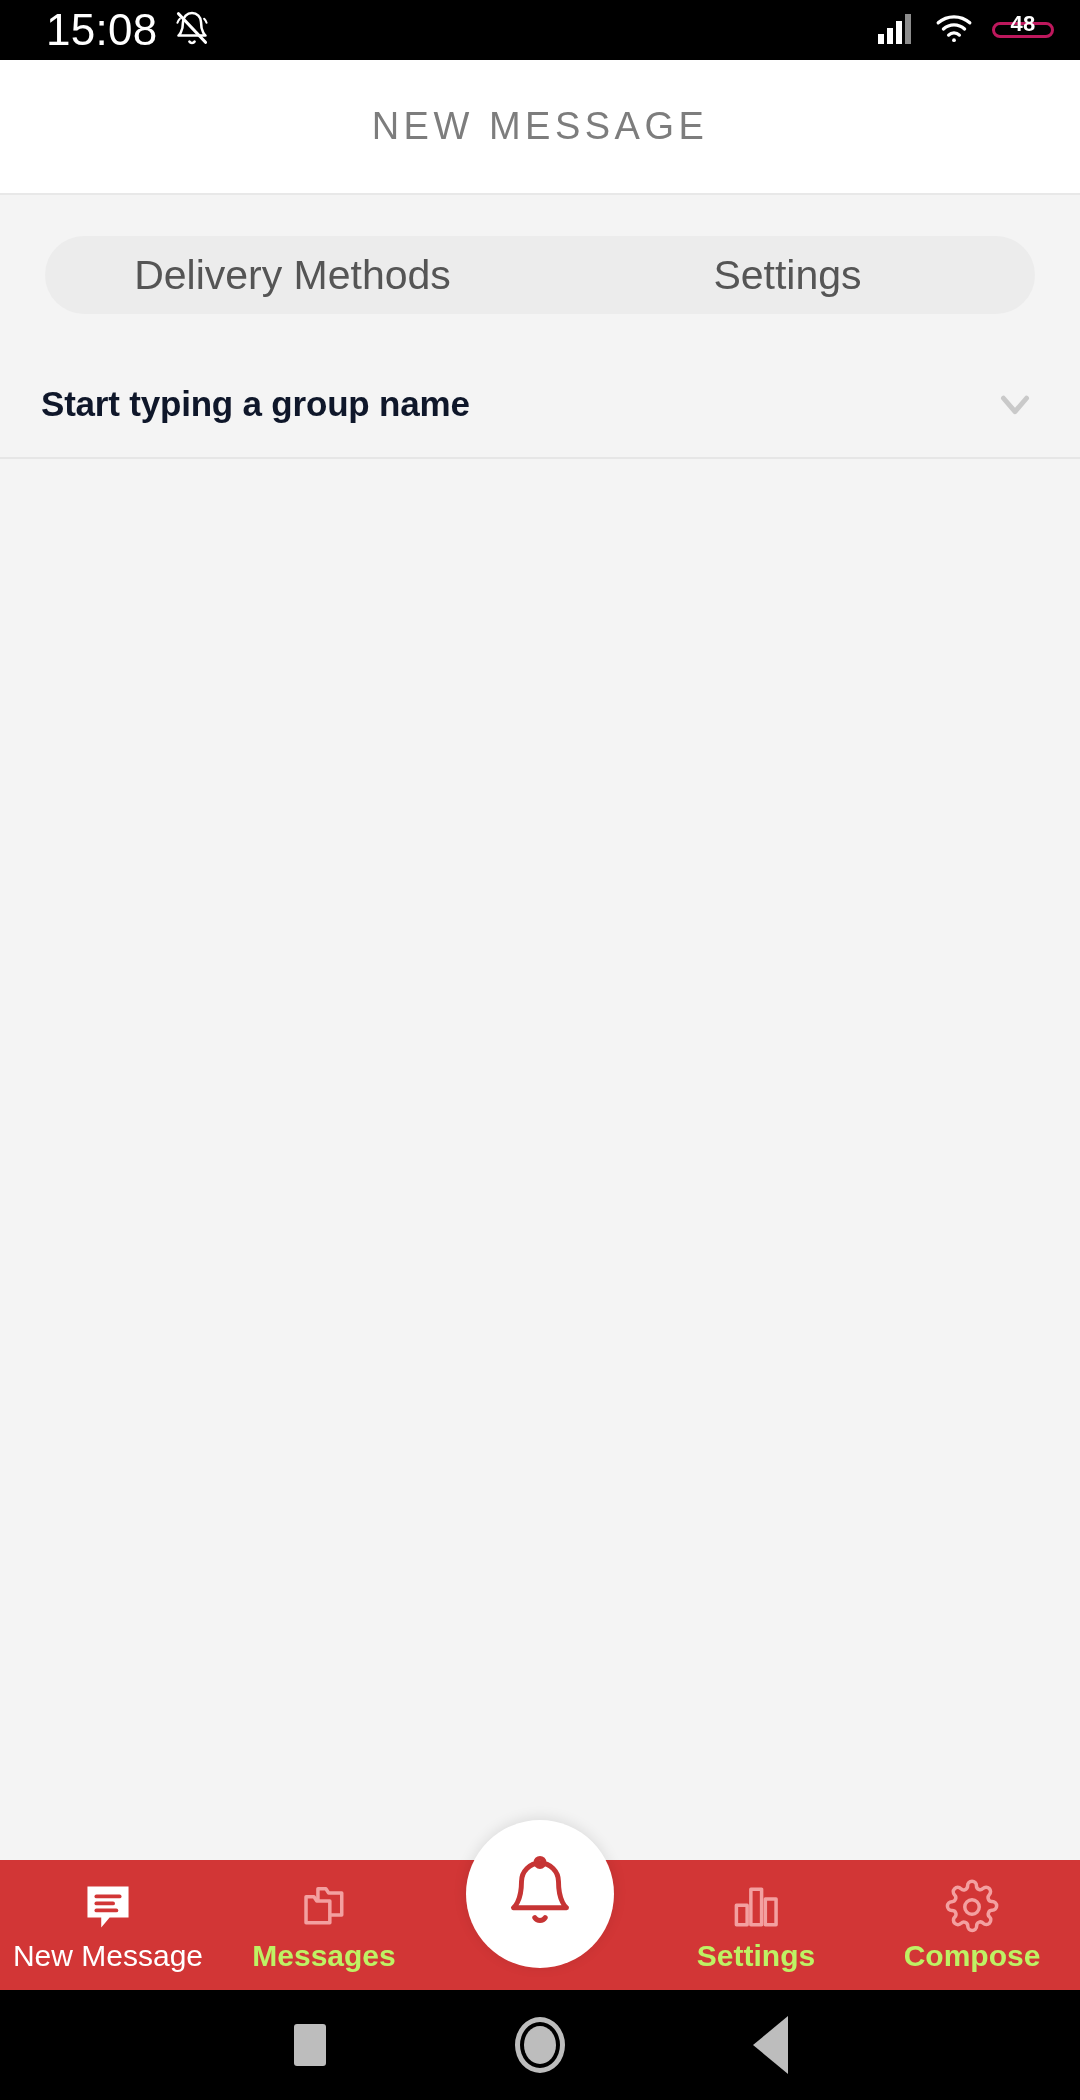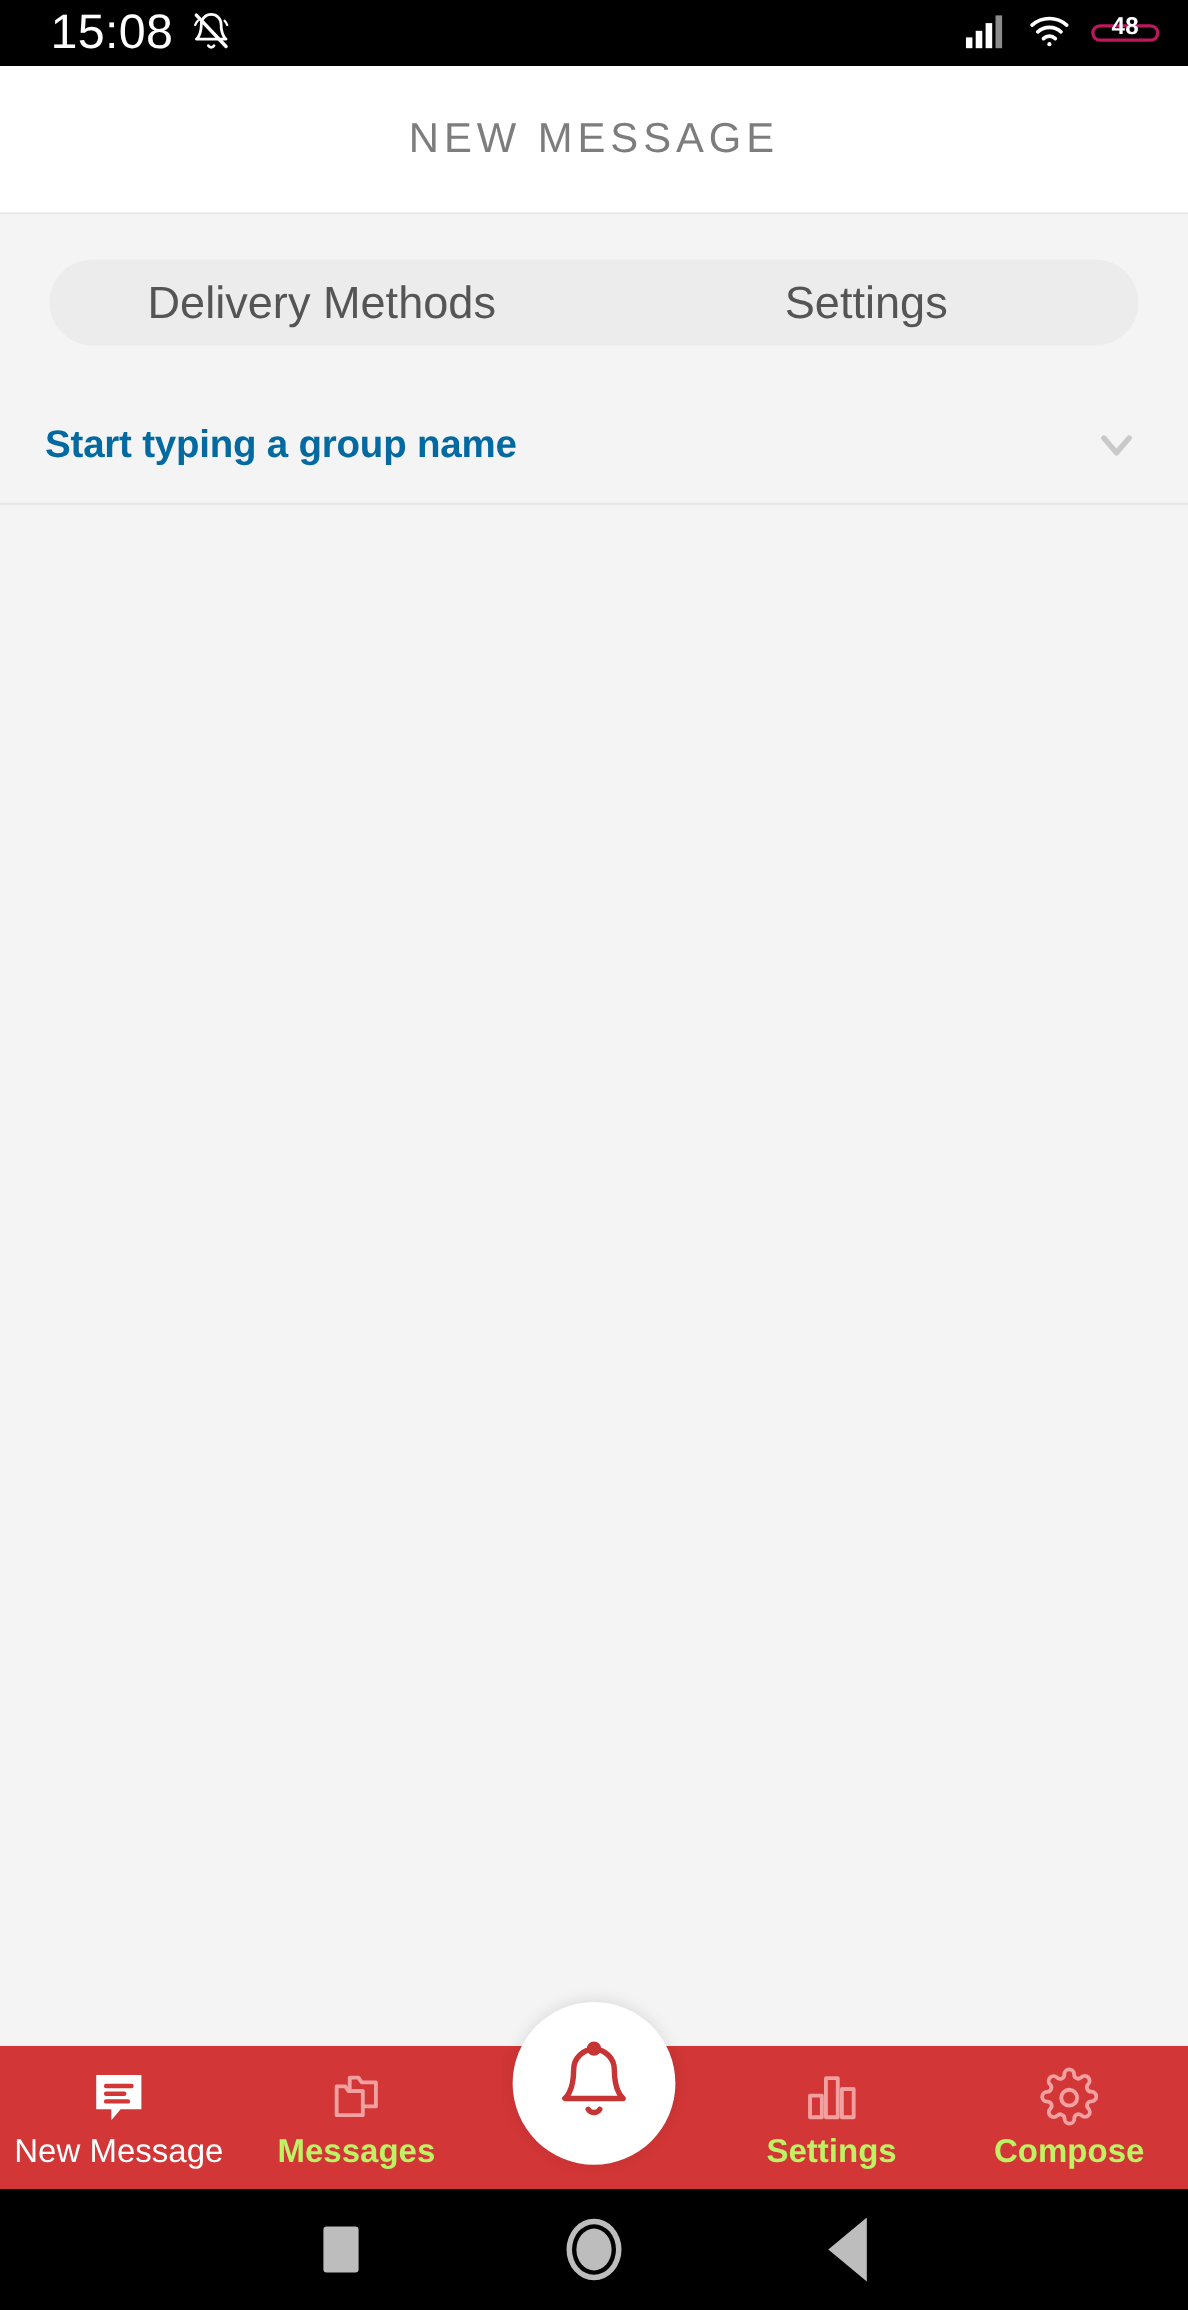--- a/index.html
+++ b/index.html
@@ -125,21 +125,21 @@
     display: flex;
     align-items: center;
     justify-content: space-between;
     padding: 0 42px 0 41px;
     border-bottom: 2px solid #e6e6e6;
     background: #f4f4f4;
   }
   .drop-row .label {
     font-size: 35px;
     font-weight: 600;
-    color: #0369a1;
+    color: #0f172a;
     letter-spacing: -0.2px;
   }
   .chevron {
     width: 46px;
     height: 46px;
     display: flex;
     align-items: center;
     justify-content: center;
   }
 

